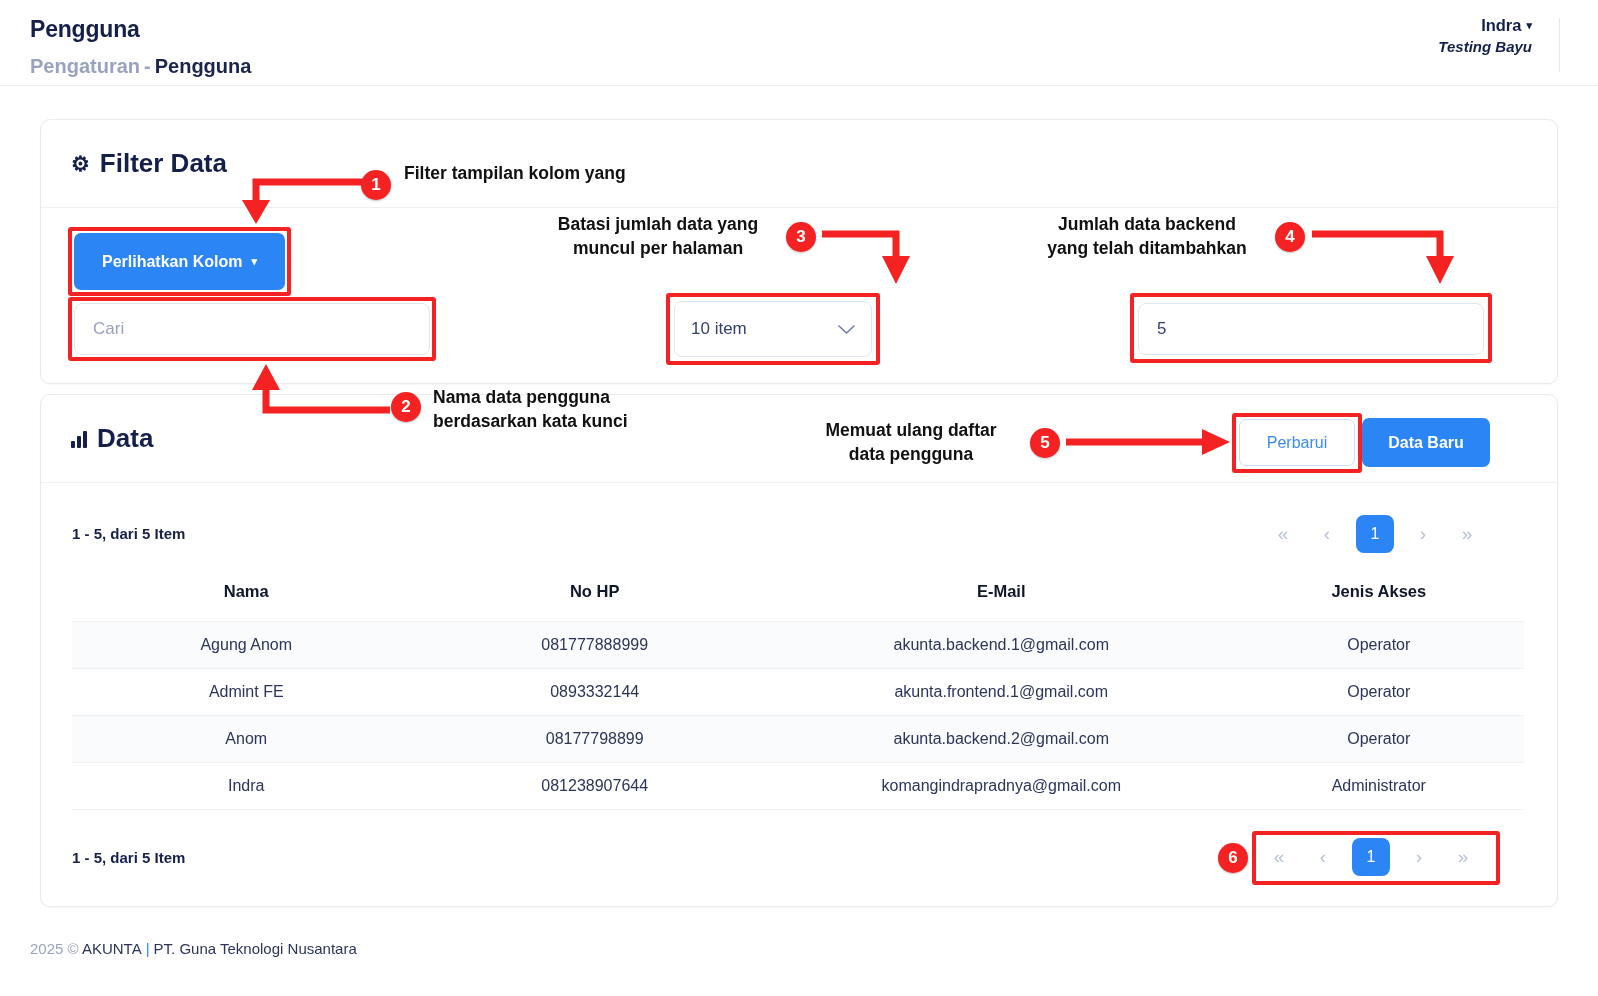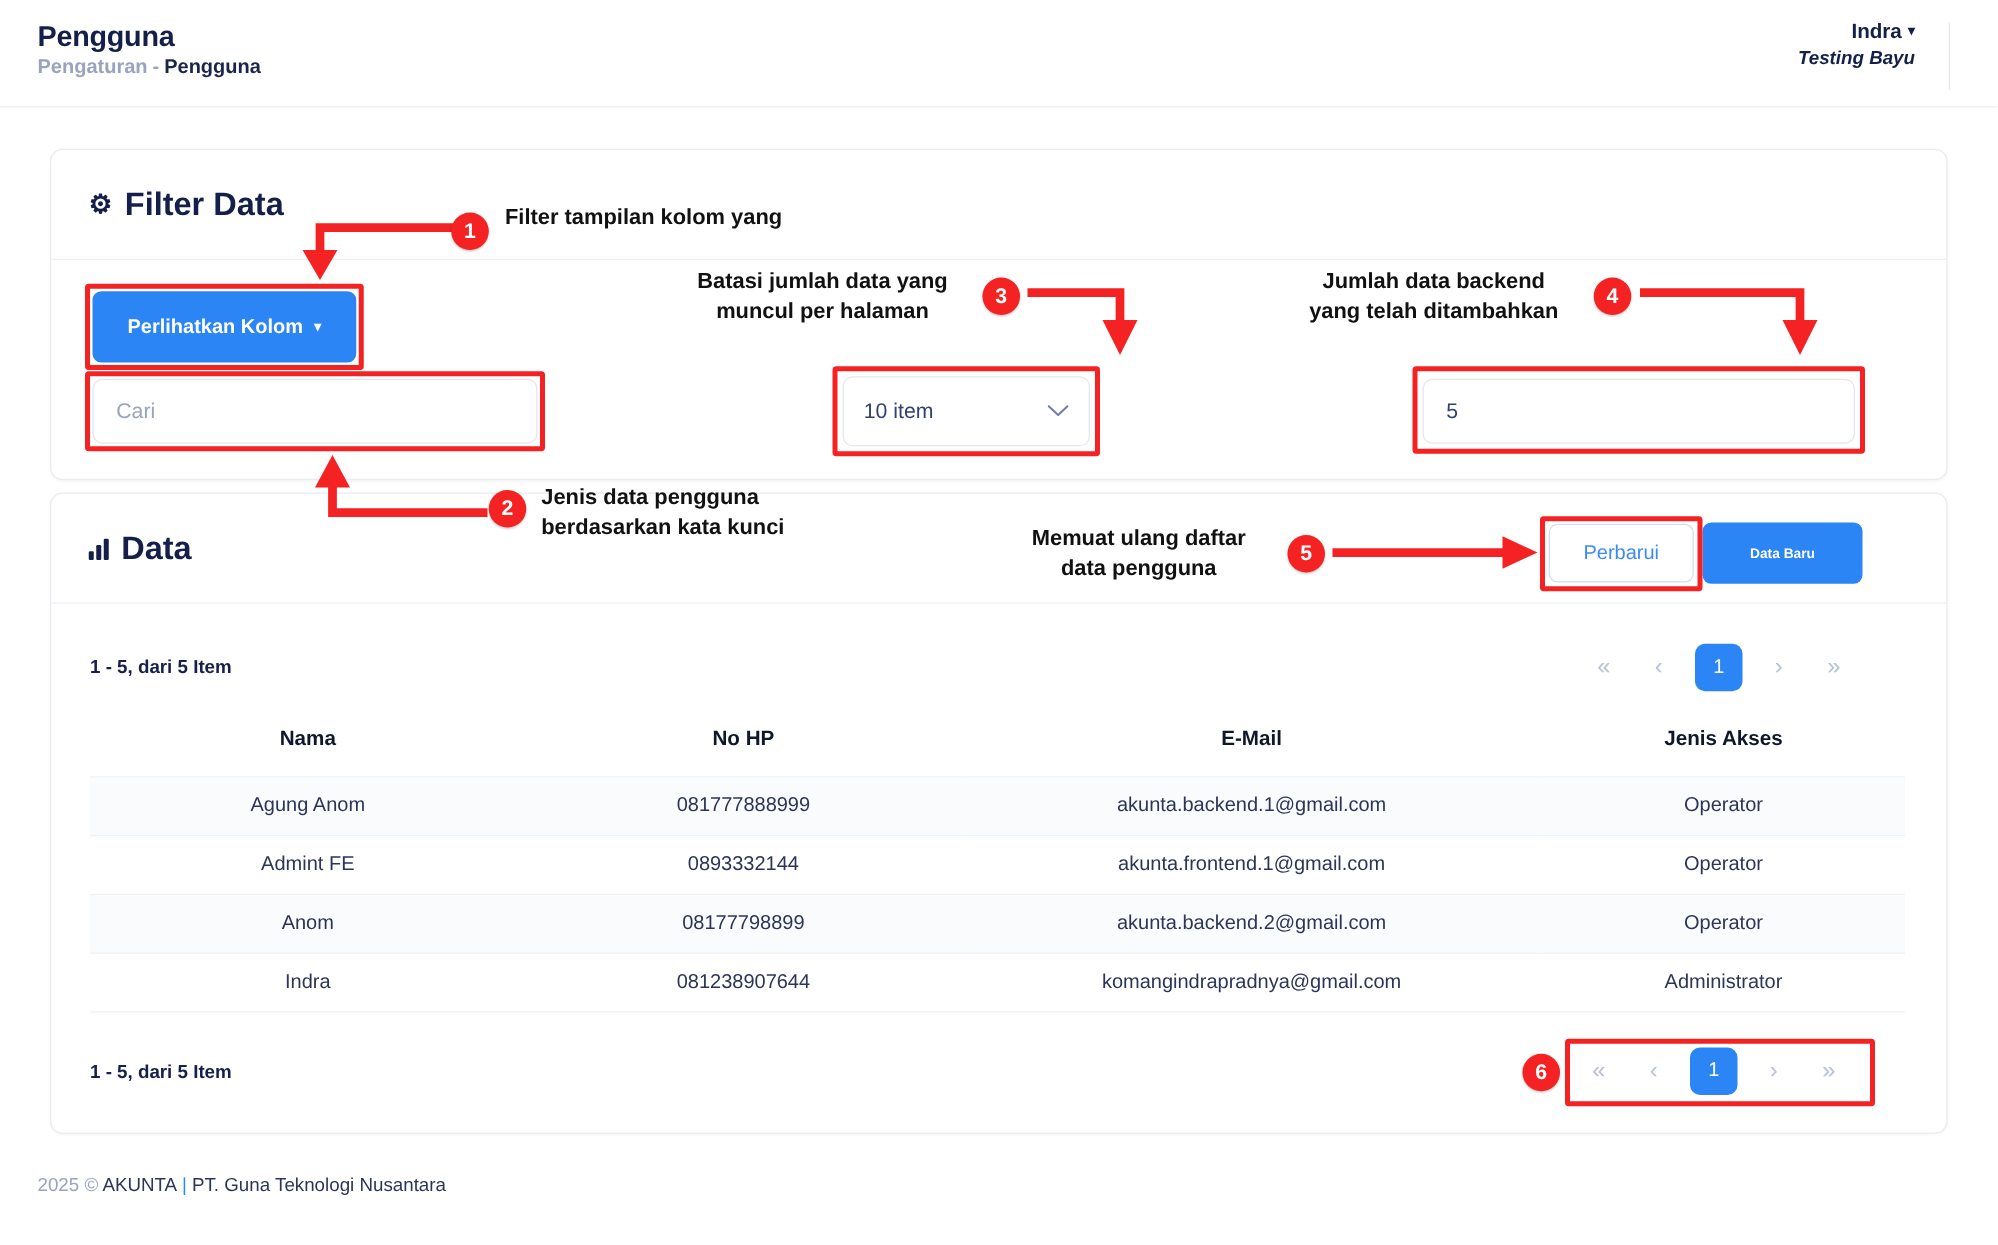--- a/index.html
+++ b/index.html
@@ -13,21 +13,21 @@
   #root { position: relative; width: 1598px; height: 996px; background:#fff; }
 
   
   .topbar {
     position:absolute; left:0; top:0; width:1598px; height:86px;
     background:#ffffff; border-bottom:1px solid #eceef3;
     display:flex; align-items:flex-start; justify-content:space-between;
     padding: 16px 30px 0 30px;
   }
   .page-title { font-size:23px; font-weight:bold; color:#14204a; letter-spacing:-0.2px; }
-  .breadcrumb { margin-top:2px; font-size:16px; font-weight:bold; }
+  .breadcrumb { margin-top:12px; font-size:20px; font-weight:bold; }
   .bc-muted { color:#9aa3bd; font-weight:bold; }
   .bc-sep { color:#9aa3bd; margin:0 4px; }
   .bc-current { color:#1b254b; font-weight:bold; }
   .userbox { text-align:right; padding-right:36px; position:relative; }
   .user-name { font-size:16.5px; font-weight:bold; color:#14204a; }
   .caret-dn { display:inline-block; margin-left:5px; font-size:11px; vertical-align:2px; }
   .user-sub { font-size:15px; font-weight:bold; font-style:italic; color:#14204a; margin-top:3px; }
   .userbox:after{
     content:""; position:absolute; right:8px; top:2px; width:1px; height:54px; background:#e6e8ef;
   }
@@ -77,21 +77,21 @@
   }
   .sel .chev { color:#6f7da8; font-size:15px; }
 
   
   .btn-outline {
     background:#fff; color:#3b8bf7; border:1px solid #cfdcf4; border-radius:7px;
     font-size:16px; font-family:inherit; cursor:pointer; display:inline-flex;
     align-items:center; justify-content:center;
   }
   #refresh-btn { position:absolute; left:1239px; top:419px; width:116px; height:47px; }
-  #new-btn     { position:absolute; left:1362px; top:418px; width:128px; height:49px; font-size:11px;}
+  #new-btn     { position:absolute; left:1362px; top:418px; width:128px; height:49px; font-size:16px;}
 
   
   .meta-row { position:absolute; font-size:15px; font-weight:bold; color:#16204a; }
   #meta-top { left:72px; top:525px; }
   #meta-bot { left:72px; top:849px; }
 
   table { position:absolute; left:72px; top:568px; width:1452px; border-collapse:collapse; }
   th {
     font-size:16.5px; font-weight:bold; color:#0f172a; padding:14px 8px 20px 8px;
     text-align:center; border:none;
@@ -302,21 +302,21 @@
     <div class="badge" style="left:391px; top:392px;">2</div>
     <div class="badge" style="left:786px; top:222px;">3</div>
     <div class="badge" style="left:1275px; top:222px;">4</div>
     <div class="badge" style="left:1030px; top:428px;">5</div>
     <div class="badge" style="left:1218px; top:843px;">6</div>
 
     <div class="note" style="left:404px; top:162px; width:300px;">
       <div>Filter tampilan kolom yang</div>
     </div>
     <div class="note" style="left:433px; top:386px; width:300px;">
-      <div>Jenis data pengguna</div>
+      <div>Nama data pengguna</div>
       <div>berdasarkan kata kunci</div>
     </div>
     <div class="note ctr" style="left:534px; top:213px; width:248px;">
       <div>Batasi jumlah data yang</div>
       <div>muncul per halaman</div>
     </div>
     <div class="note ctr" style="left:1023px; top:213px; width:248px;">
       <div>Jumlah data backend</div>
       <div>yang telah ditambahkan</div>
     </div>

